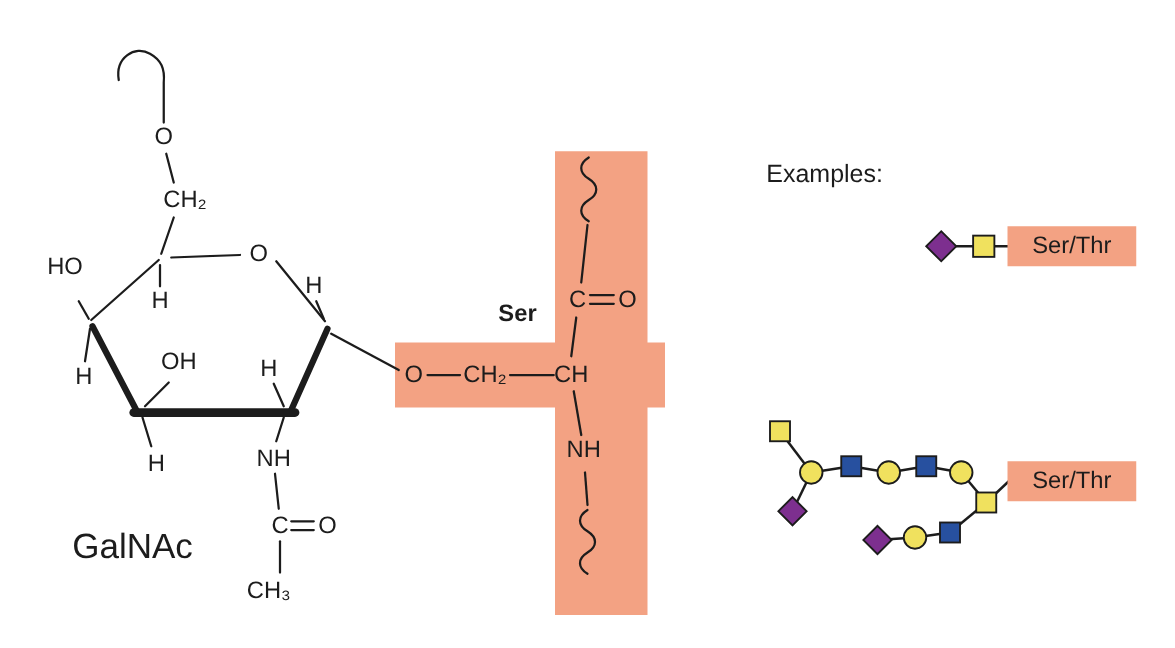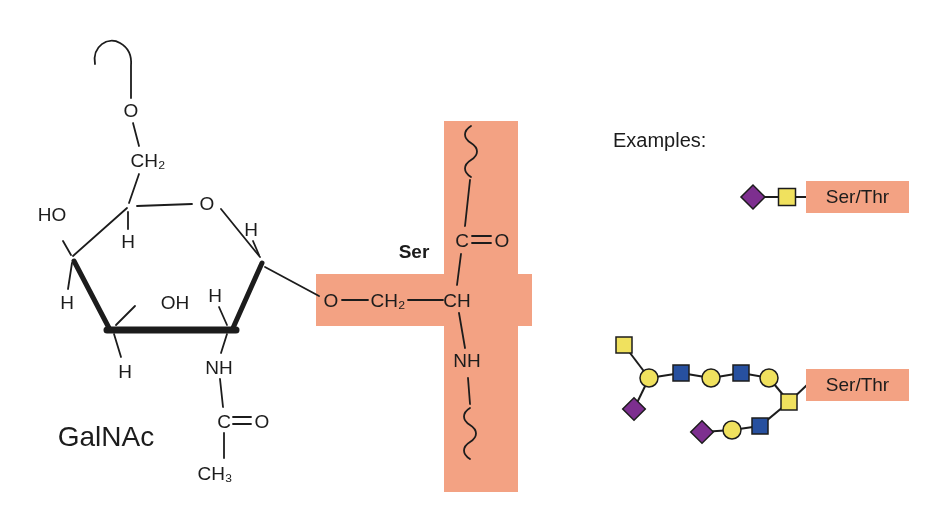--- a/index.html
+++ b/index.html
@@ -84,21 +84,21 @@
   </svg>
 
   <div id="atoms">
       <div class="atom" style="left: 131px; top: 110px;">O</div>
       <div class="atom" style="left: 148px; top: 160px;">CH₂</div>
       <div class="atom" style="left: 207px; top: 203px;">O</div>
       <div class="atom" style="left: 52px; top: 214px;">HO</div>
       <div class="atom" style="left: 128px; top: 241px;">H</div>
       <div class="atom" style="left: 251px; top: 229px;">H</div>
       <div class="atom" style="left: 67px; top: 302px;">H</div>
-      <div class="atom" style="left: 143px; top: 302px; margin-left: 32px;">OH</div>
+      <div class="atom" style="left: 143px; top: 290px;">OH</div>
       <div class="atom" style="left: 215px; top: 295px;">H</div>
       <div class="atom" style="left: 125px; top: 371px;">H</div>
       <div class="atom" style="left: 219px; top: 367px;">NH</div>
       <div class="atom" style="left: 224px; top: 421px;">C</div>
       <div class="atom" style="left: 262px; top: 421px;">O</div>
       <div class="atom" style="left: 215px; top: 473px;">CH₃</div>
       <div class="atom" style="left: 331px; top: 300px;">O</div>
       <div class="atom" style="left: 388px; top: 300px;">CH₂</div>
       <div class="atom" style="left: 457px; top: 300px;">CH</div>
       <div class="atom" style="left: 462px; top: 240px;">C</div>

